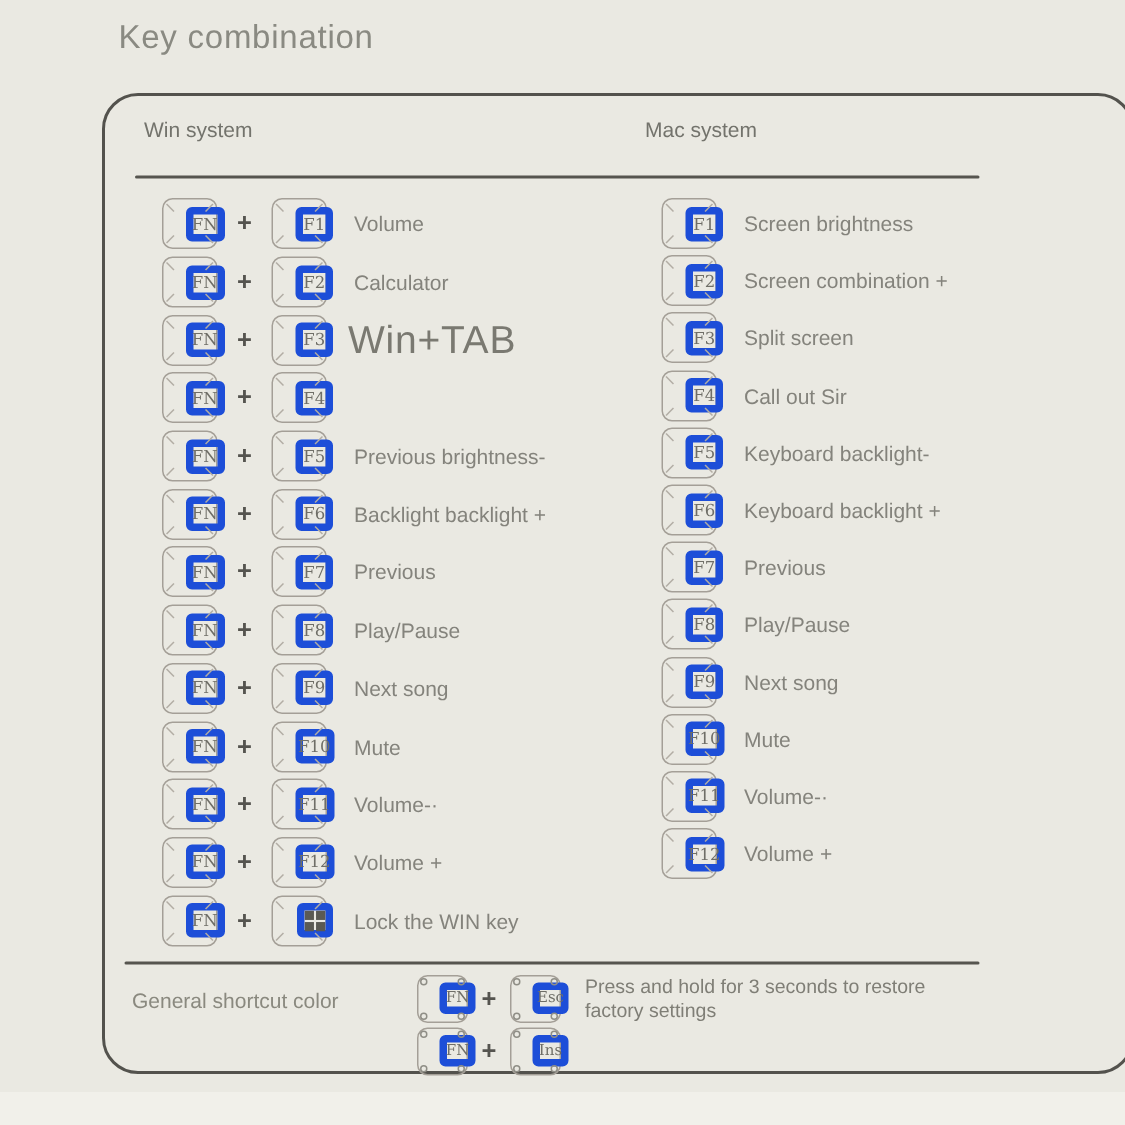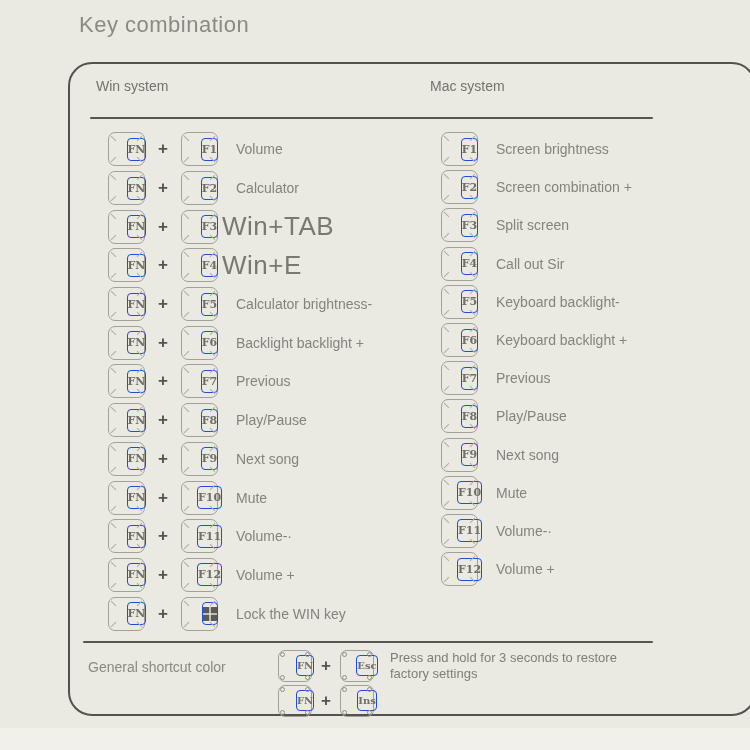--- a/index.html
+++ b/index.html
@@ -34,27 +34,27 @@
     border:1px solid #a49f97;border-radius:7px;
     display:flex;align-items:center;justify-content:center;
   }
   .keycap i{position:absolute;width:7px;height:1px;background:#b2ada4}
   .keycap i:nth-of-type(1){left:1px;top:5px;transform:rotate(45deg)}
   .keycap i:nth-of-type(2){right:1px;top:5px;transform:rotate(-45deg)}
   .keycap i:nth-of-type(3){left:1px;bottom:5px;transform:rotate(-45deg)}
   .keycap i:nth-of-type(4){right:1px;bottom:5px;transform:rotate(45deg)}
   .cap{
     display:flex;align-items:center;justify-content:center;box-sizing:border-box;
-    width:26px;height:23px;border:1px solid #1d4ed8;border-radius:4px;
-    font-family:"DejaVu Serif",serif;font-weight:bold;
+    width:26px;height:23px;border:5px solid #1d4ed8;border-radius:4px;
+    font-family:"DejaVu Serif",serif;font-weight:normal;
     font-size:11px;color:#6f6e67;margin-left:20px;
   }
   .plus{width:36px;flex:none;text-align:center;font-size:17px;font-weight:bold;color:#55544f}
   .func{margin-left:18px;font-size:14px;color:#84837c;white-space:nowrap}
-  .row.big .func{font-size:26px;color:#7a7971;margin-left:4px;letter-spacing:.5px}
+  .row.big .func{font-size:26px;color:#7a7971;margin-left:14px;letter-spacing:.5px}
 
   
   .general-header{position:absolute;left:18px;top:595px;font-size:14px;color:#8a897f}
   .rows-general{left:208px;top:584px}
   .g-row{display:flex;align-items:center;height:35px}
   .g-row .keycap{width:34px;height:32px}
   .g-row .cap{width:24px;height:21px;font-size:10px}
   .g-row .plus{width:28px}
   .g-row .keycap i{
     width:5px;height:5px;background:none;border:1px solid #8f8e86;
@@ -143,39 +143,38 @@
           <i></i>
         </span>
         <span class="plus">+</span>
         <span class="keycap">
           <b class="cap">F4</b>
           <i></i>
           <i></i>
           <i></i>
           <i></i>
         </span>
-        <span class="func">Win+E</span>
       </div>
     <div class="row">
         <span class="keycap">
           <b class="cap">FN</b>
           <i></i>
           <i></i>
           <i></i>
           <i></i>
         </span>
         <span class="plus">+</span>
         <span class="keycap">
           <b class="cap">F5</b>
           <i></i>
           <i></i>
           <i></i>
           <i></i>
         </span>
-        <span class="func">Calculator brightness-</span>
+        <span class="func">Previous brightness-</span>
       </div>
     <div class="row">
         <span class="keycap">
           <b class="cap">FN</b>
           <i></i>
           <i></i>
           <i></i>
           <i></i>
         </span>
         <span class="plus">+</span>

